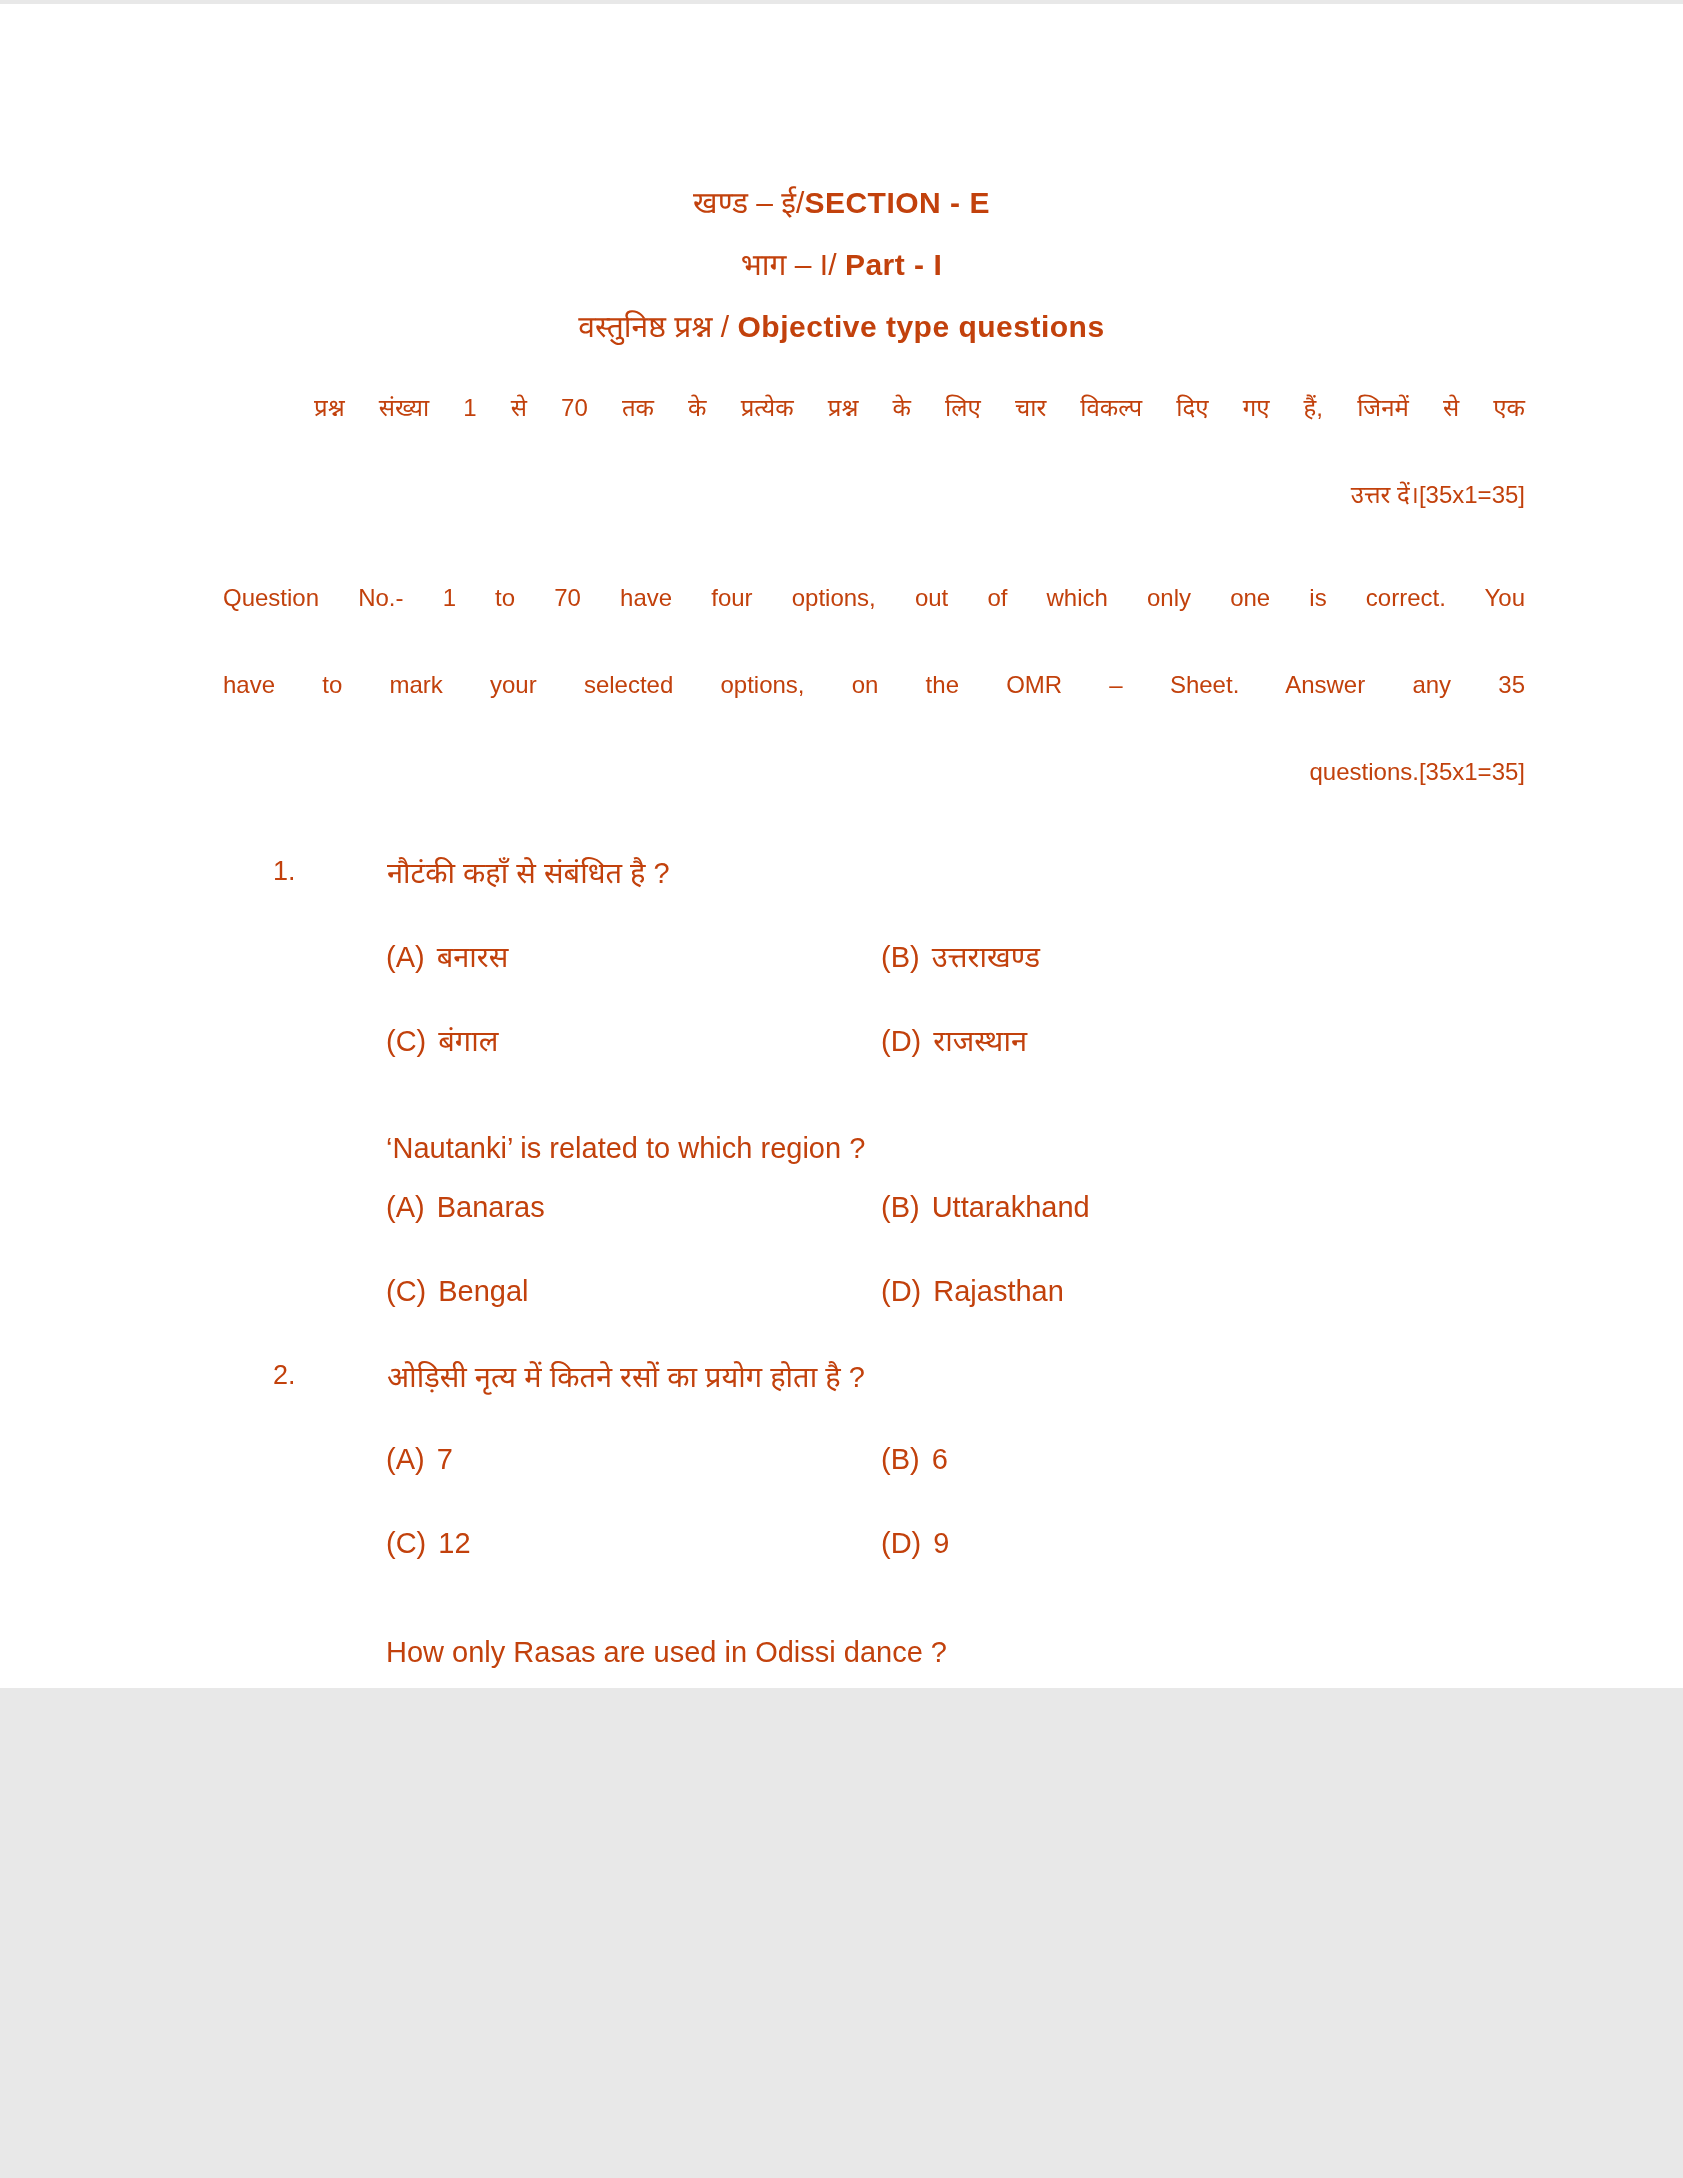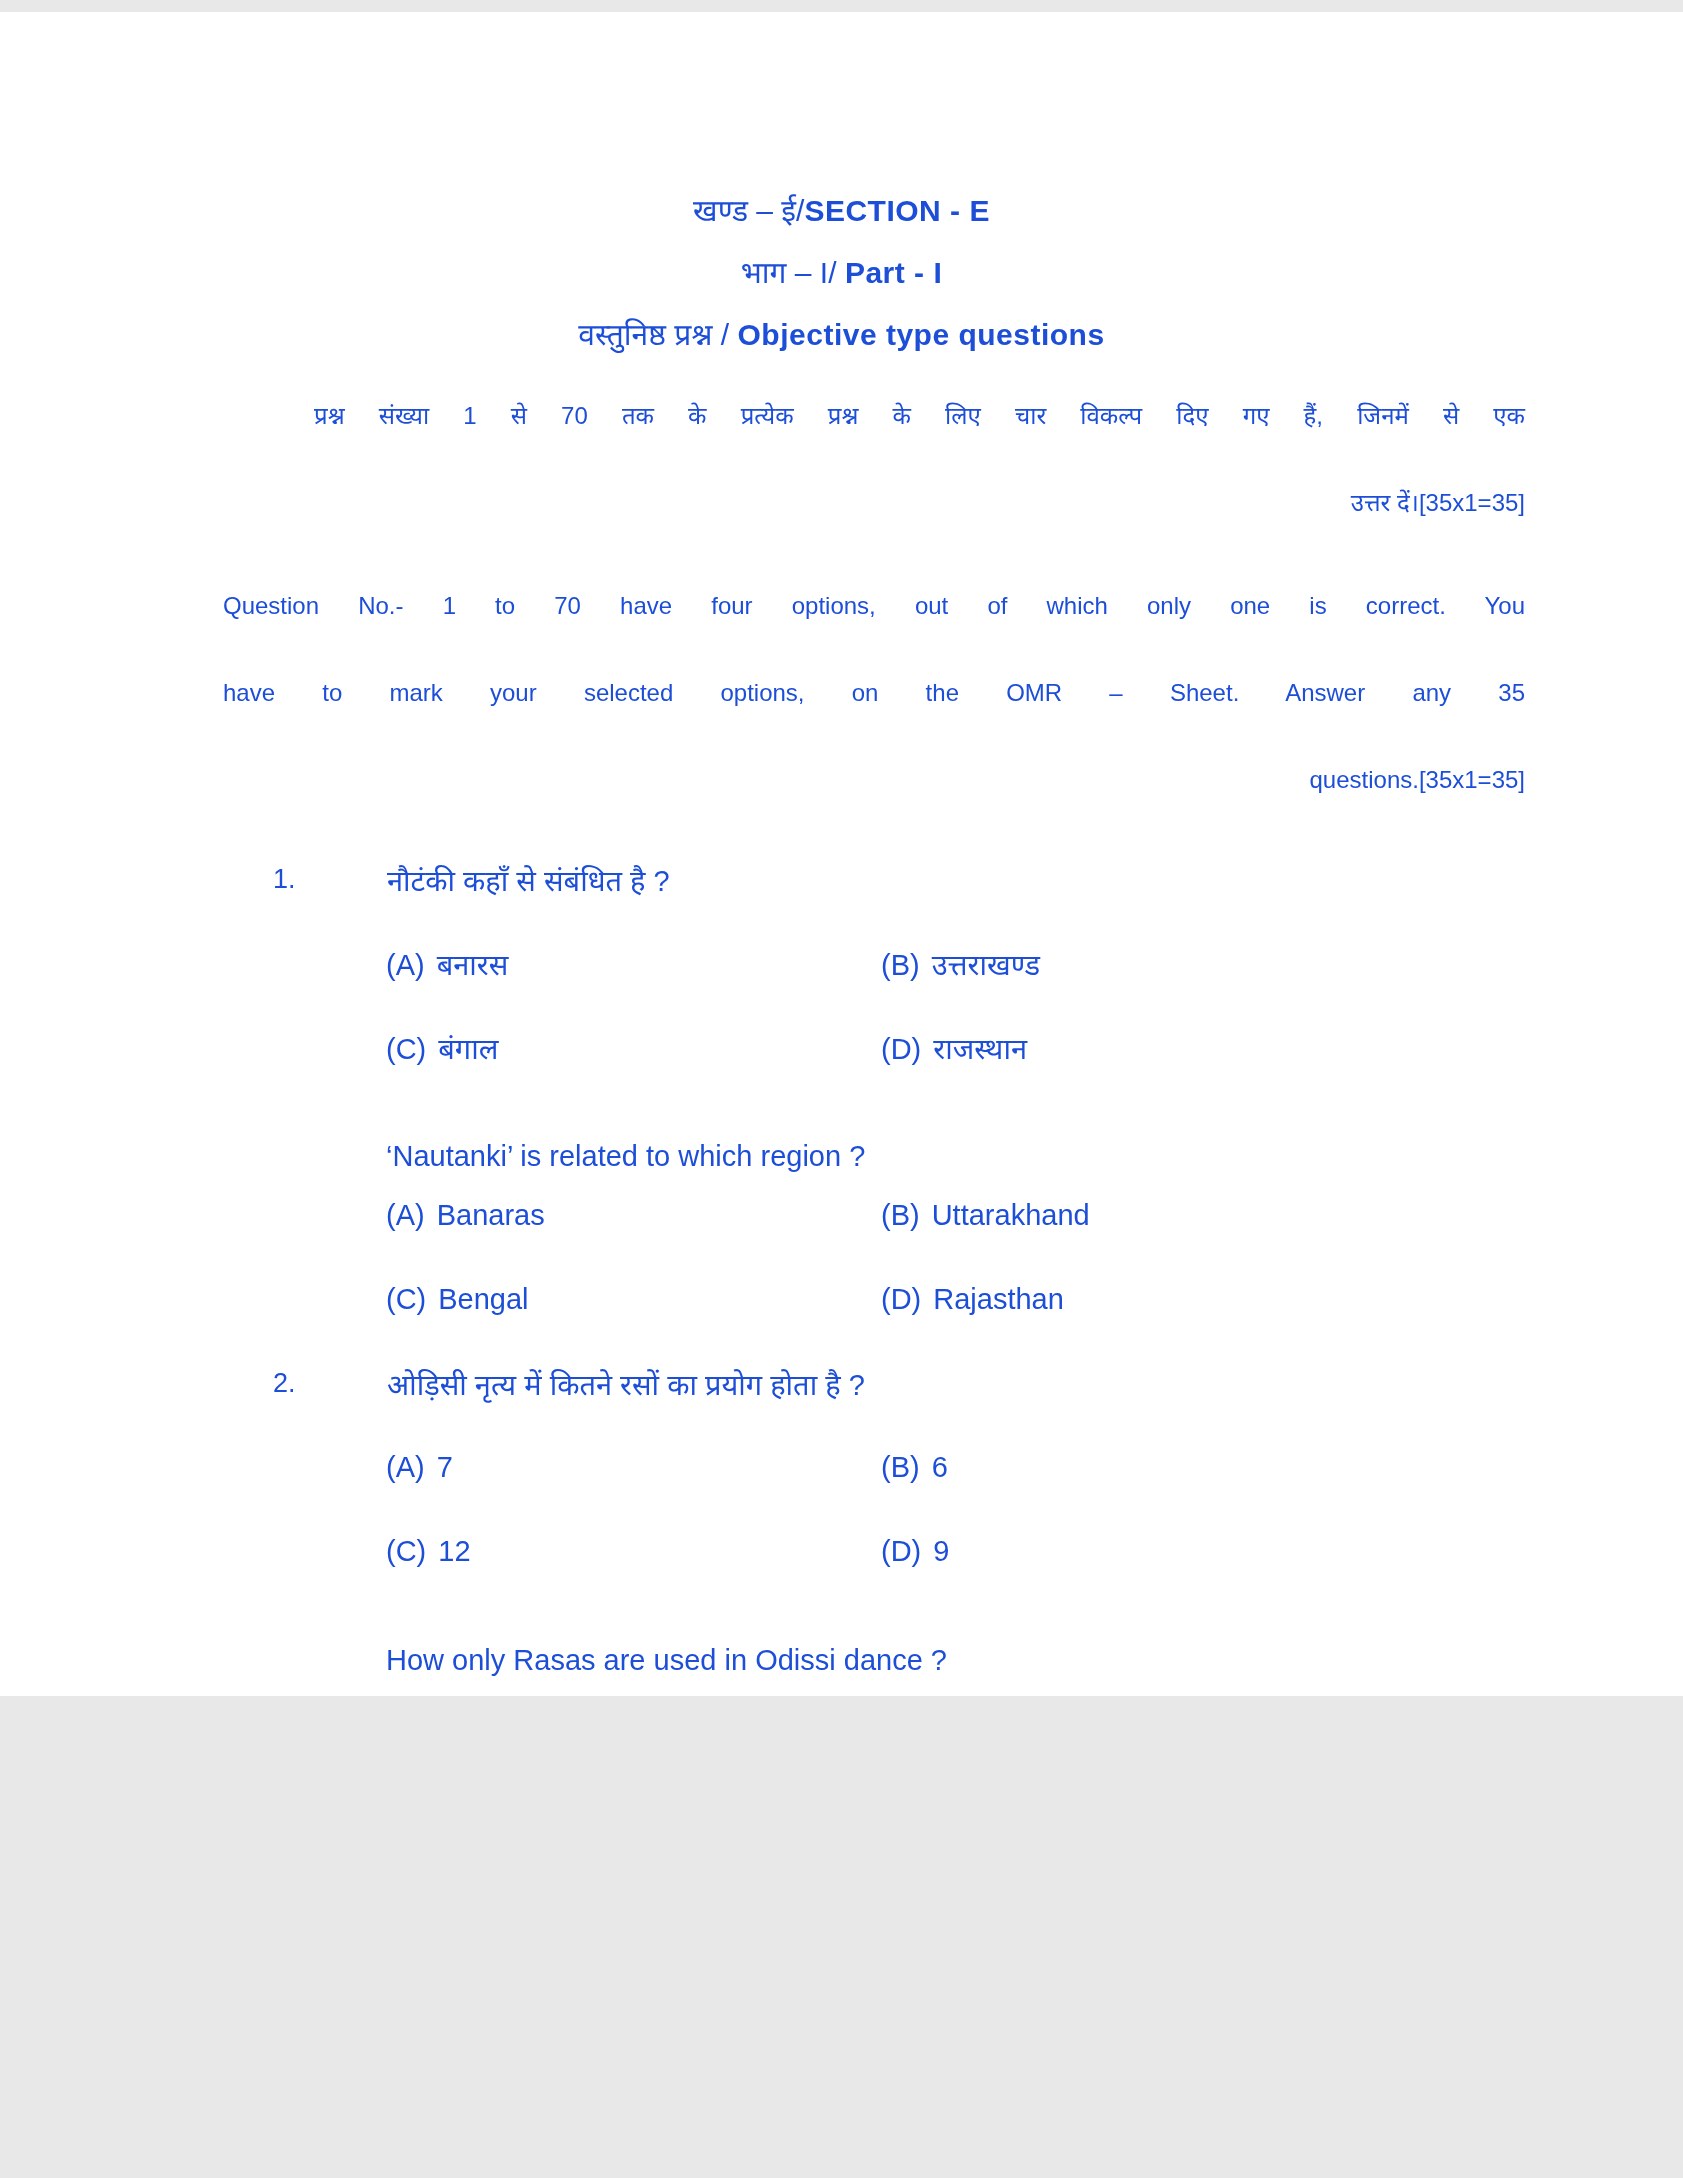--- a/index.html
+++ b/index.html
@@ -1,23 +1,23 @@
 <!DOCTYPE html>
 <html><head>
 <meta charset="utf-8">
 <style>
   * { margin: 0; padding: 0; box-sizing: border-box; }
   html, body { background: #e8e8e8; }
   .page {
     position: relative;
     width: 1683px;
     height: 1684px;
-    margin: 12px auto;
+    margin: 4px auto;
     background: #ffffff;
-    color: #1d4ed8;
+    color: #c2410c;
     font-family: "Liberation Sans", sans-serif;
     overflow: hidden;
   }
   .content {
     position: absolute;
     left: 223px;
     right: 158px;
     top: 0;
   }
   

